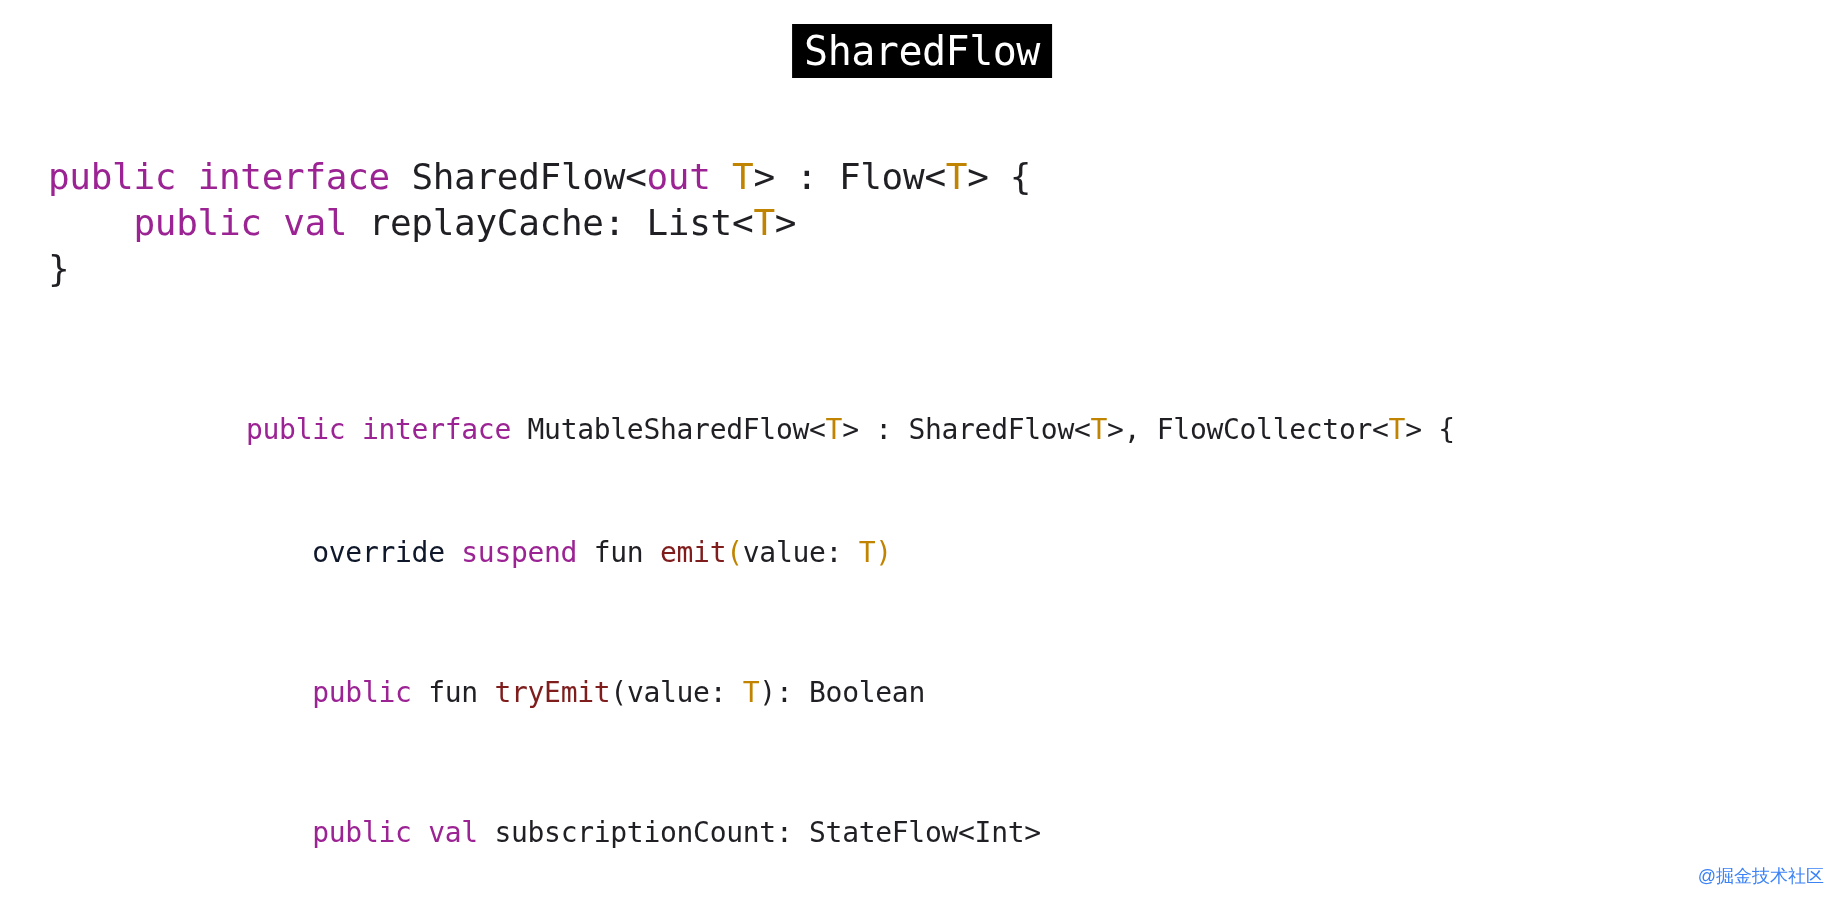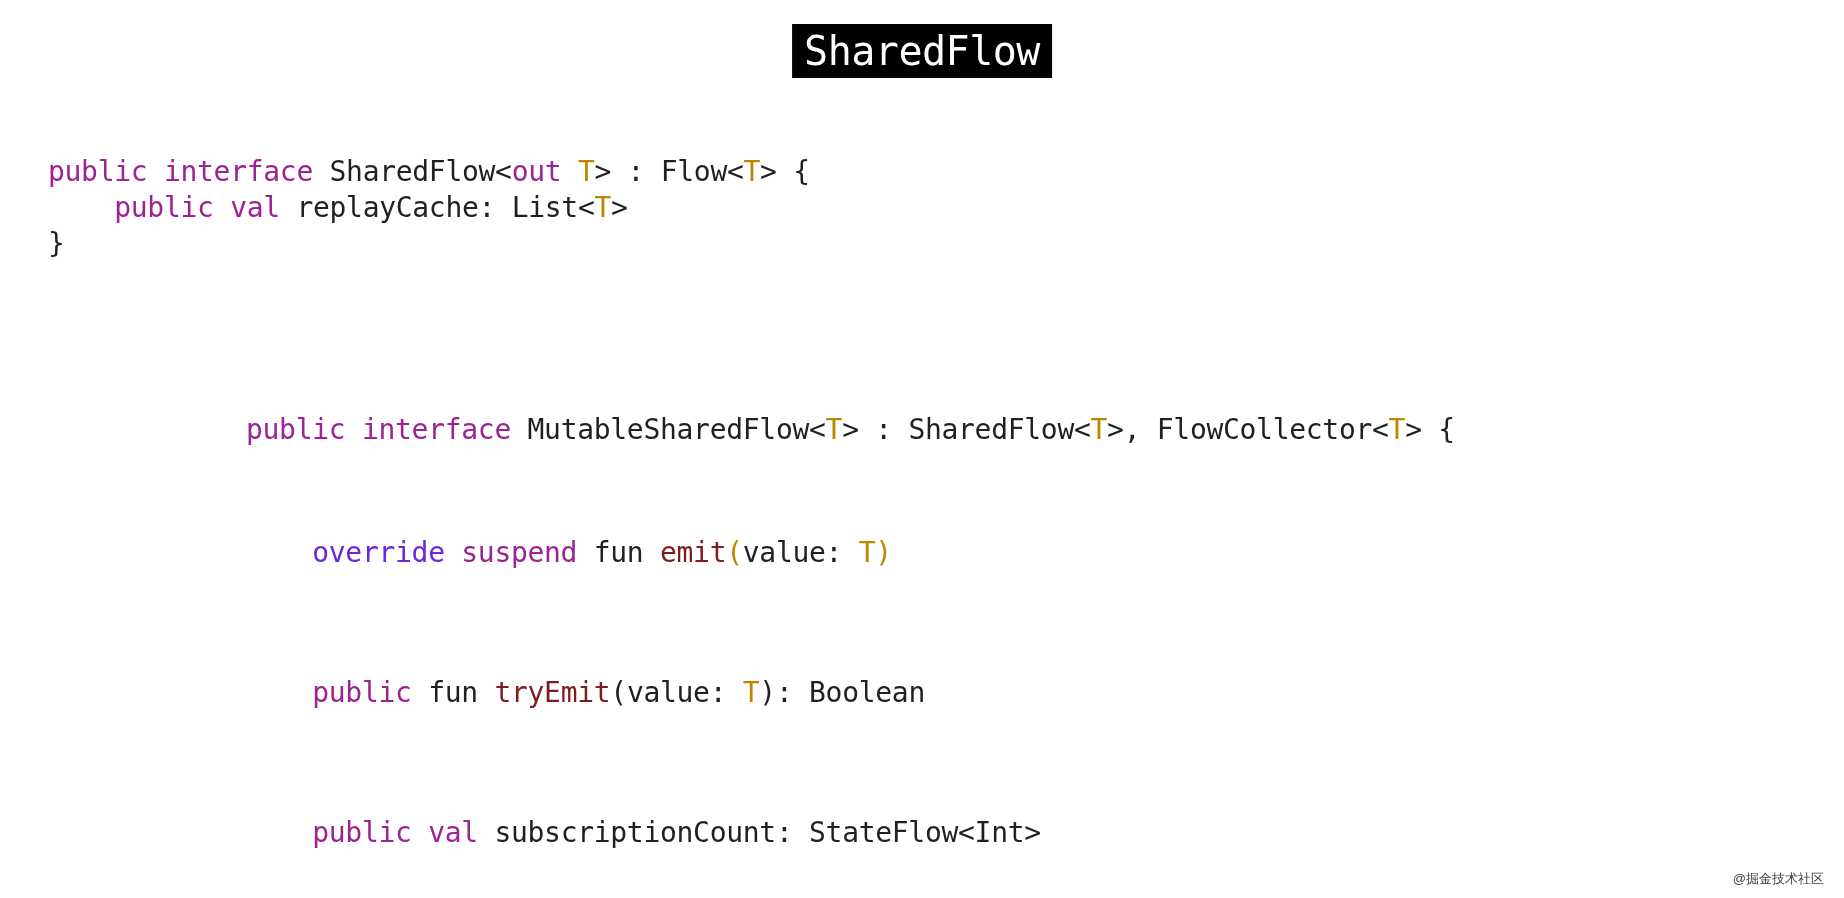--- a/index.html
+++ b/index.html
@@ -21,47 +21,47 @@
     position: absolute;
     top: 24px;
     left: 50%;
     transform: translateX(-50%);
     letter-spacing: -0.5px;
   }
   .code-block-1 {
     position: absolute;
     top: 154px;
     left: 48px;
-    font-size: 28px;
+    font-size: 36px;
     line-height: 1.28;
     white-space: pre;
     letter-spacing: -0.3px;
   }
   .code-block-2 {
     position: absolute;
     top: 342px;
     left: 246px;
     font-size: 28px;
     line-height: 2.5;
     white-space: pre;
     letter-spacing: -0.3px;
   }
   .code-block-2 .tight { line-height: 1.28; display: block; }
   .kw-purple { color: #9b2393; }
-  .kw-green  { color: #6d28d9; }
+  .kw-green  { color: #0f172a; }
   .kw-orange { color: #c18401; }
   .txt-black { color: #1f1f24; }
   .fn-blue   { color: #7f1d1d; }
   .watermark {
     position: absolute;
     right: 20px;
     bottom: 10px;
     font-family: -apple-system, BlinkMacSystemFont, "PingFang SC", sans-serif;
-    color: #404040;
-    font-size: 13px;
+    color: #3b82f6;
+    font-size: 18px;
     letter-spacing: 0px;
   }
 </style>
 </head>
 <body>
 
 <div class="title-box">SharedFlow</div>
 
 <pre class="code-block-1"><span class="kw-purple">public</span><span class="txt-black"> </span><span class="kw-purple">interface</span><span class="txt-black"> </span><span class="txt-black">SharedFlow</span><span class="txt-black">&lt;</span><span class="kw-purple">out</span><span class="txt-black"> </span><span class="kw-orange">T</span><span class="txt-black">&gt;</span><span class="txt-black"> : </span><span class="txt-black">Flow</span><span class="txt-black">&lt;</span><span class="kw-orange">T</span><span class="txt-black">&gt;</span><span class="txt-black"> {</span>
 <span class="txt-black">    </span><span class="kw-purple">public</span><span class="txt-black"> </span><span class="kw-purple">val</span><span class="txt-black"> </span><span class="txt-black">replayCache</span><span class="txt-black">: </span><span class="txt-black">List</span><span class="txt-black">&lt;</span><span class="kw-orange">T</span><span class="txt-black">&gt;</span>

